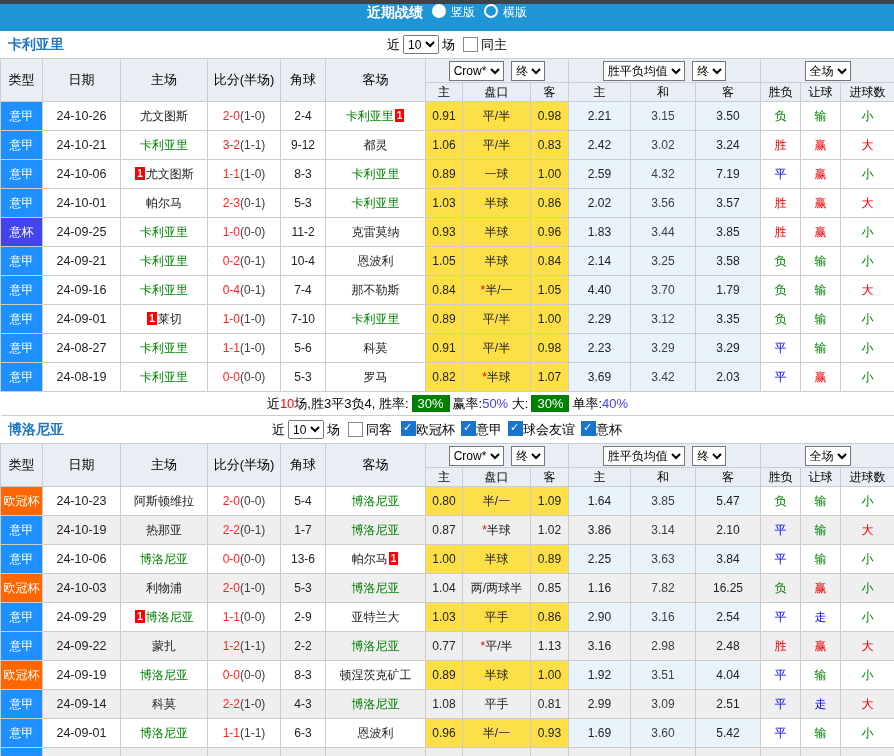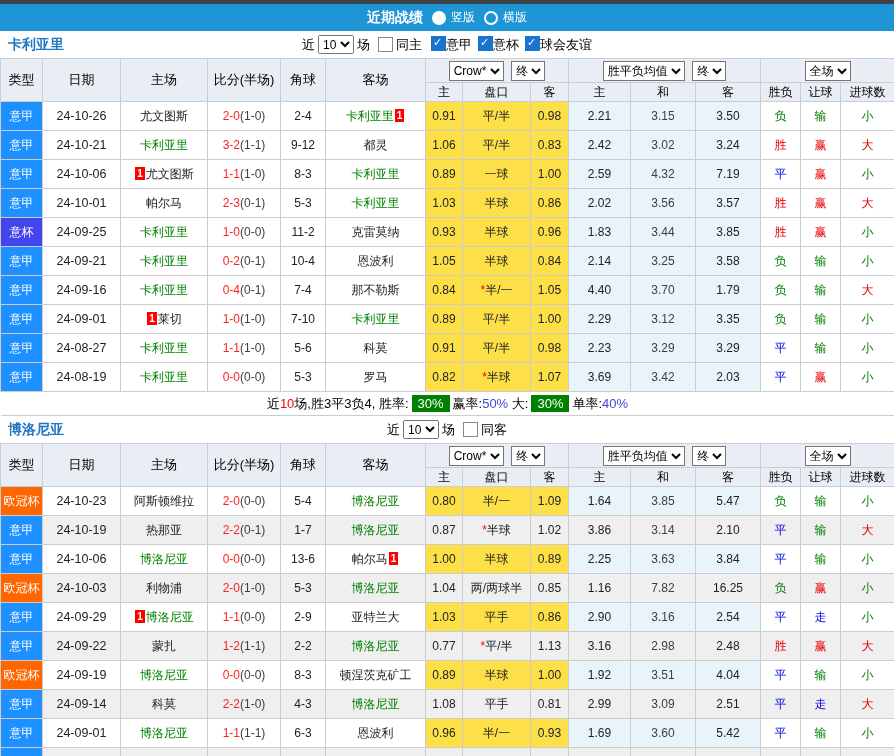--- a/index.html
+++ b/index.html
@@ -1,19 +1,19 @@
 <!DOCTYPE html>
 <html><head>
 <meta charset="utf-8">
 <style>
   html,body{margin:0;padding:0}
   body{width:894px;height:756px;overflow:hidden;background:#fff;
        font-family:"Liberation Sans","DejaVu Sans",sans-serif;color:#000}
   .topstrip{height:4px;background:#3e4347}
-  .bluebar{height:27px;background:#1e96d5;display:flex;align-items:center;justify-content:center;gap:5px;color:#fff}
+  .bluebar{height:27px;background:#1e96d5;display:flex;justify-content:center;gap:5px;color:#fff}
   .bluebar .title{font-weight:bold;font-size:14px}
   .rlabel{font-size:12px}
   .radio{display:inline-block;width:10px;height:10px;border:2px solid #fff;border-radius:50%;margin-left:4px}
   .radio.sel{background:#fff}
   .filterbar{height:27px;position:relative;display:flex;align-items:center;background:#fff}
   .teamname{position:absolute;left:8px;color:#1f78c1;font-weight:bold;font-size:14px}
   .filters{margin:0 auto;display:flex;align-items:center;gap:3px;font-size:13px}
   .filters select{font-size:12px;height:19px}
   .cb{display:inline-block;width:13px;height:13px;border:1px solid #8a8a8a;background:#fff;position:relative;vertical-align:-2px;margin-left:5px}
   .cb.on{background:#1874cd;border-color:#1874cd}
@@ -56,21 +56,20 @@
 
 <section>
   <div class="filterbar">
     <span class="teamname">卡利亚里</span>
     <span class="filters">
       <span>近</span>
       <select><option>10</option></select>
       <span>场</span>
       <span class="cb"></span>
       <span>同主</span>
-      <span><span class="cb on" style="margin-left: 6px;"></span><span>意甲</span><span class="cb on" style="margin-left: 6px;"></span><span>意杯</span><span class="cb on" style="margin-left: 6px;"></span><span>球会友谊</span></span>
     </span>
   </div>
   <table>
     <colgroup>
       <col style="width:42px">
         <col style="width:78px">
         <col style="width:87px">
         <col style="width:73px">
         <col style="width:45px">
         <col style="width:100px">
@@ -298,20 +297,21 @@
 
 <section>
   <div class="filterbar">
     <span class="teamname">博洛尼亚</span>
     <span class="filters">
       <span>近</span>
       <select><option>10</option></select>
       <span>场</span>
       <span class="cb"></span>
       <span>同客</span>
+      <span><span class="cb on" style="margin-left: 6px;"></span><span>欧冠杯</span><span class="cb on" style="margin-left: 6px;"></span><span>意甲</span><span class="cb on" style="margin-left: 6px;"></span><span>球会友谊</span><span class="cb on" style="margin-left: 6px;"></span><span>意杯</span></span>
     </span>
   </div>
   <table>
     <colgroup>
       <col style="width:42px">
         <col style="width:78px">
         <col style="width:87px">
         <col style="width:73px">
         <col style="width:45px">
         <col style="width:100px">

